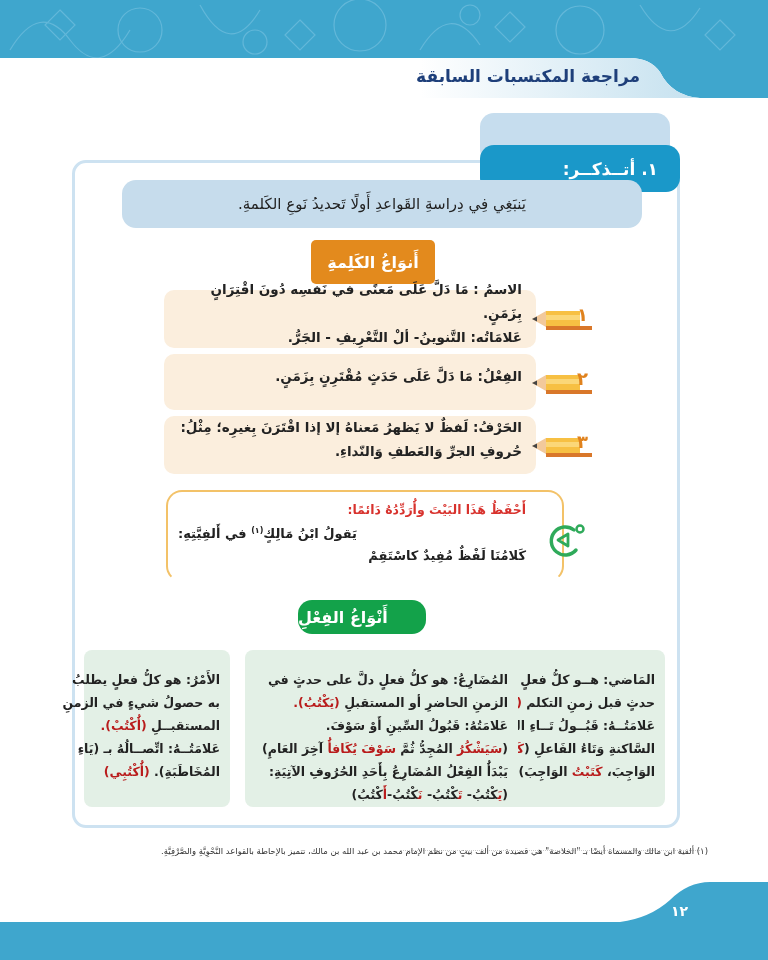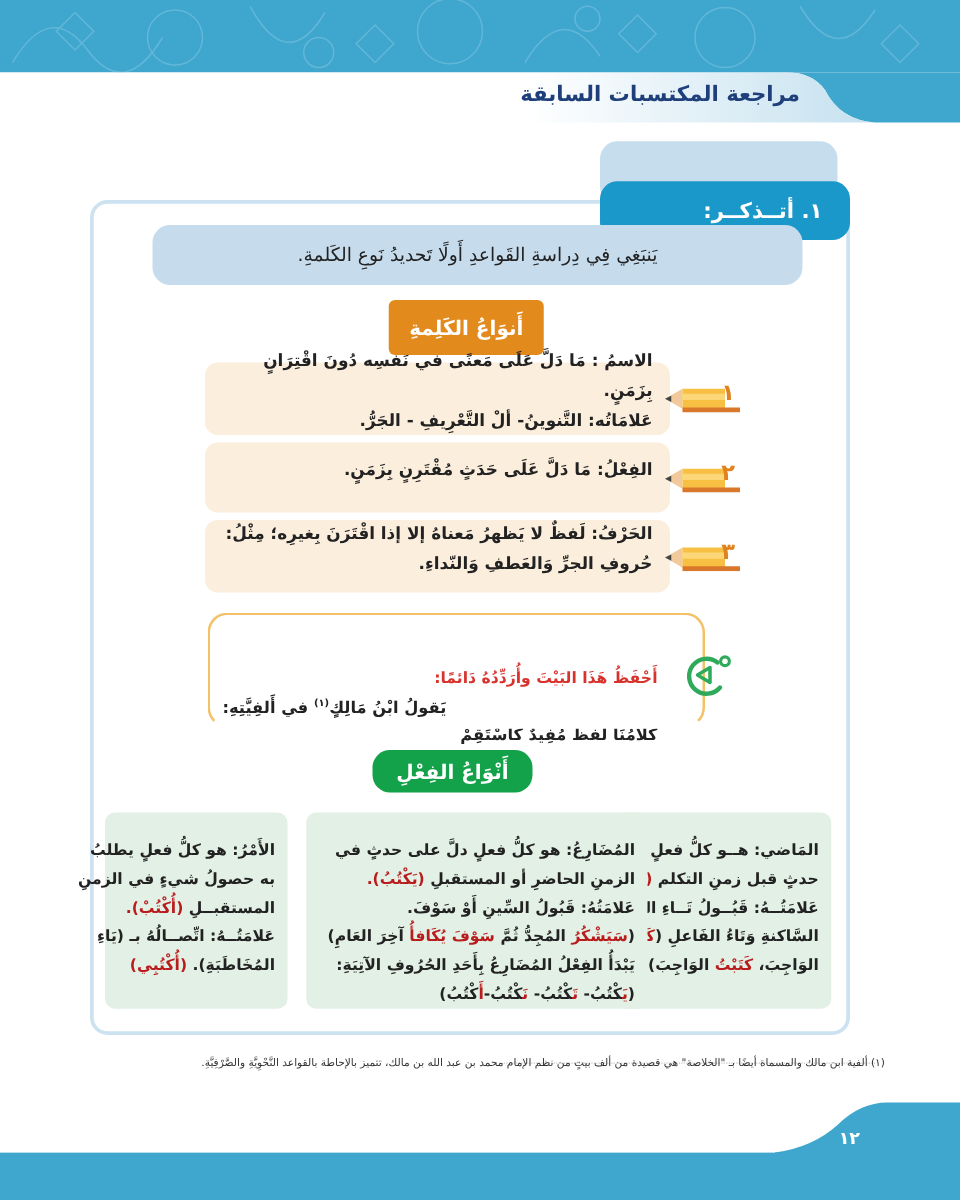--- a/index.html
+++ b/index.html
@@ -24,28 +24,28 @@
   .kinds-title span { color: #fff; font-size: 16px; font-weight: bold; direction: rtl; }
 
   .kind-card { position: absolute; left: 164px; width: 372px; background: #fbeedd; border-radius: 10px; display: flex; flex-direction: column; justify-content: center; padding: 0 14px 12px 10px; direction: rtl; }
   .kind-card p { font-size: 13.5px; font-weight: bold; line-height: 24px; color: #222; text-align: right; }
 
   .pencil { position: absolute; width: 60px; height: 22px; }
   .num { position: absolute; font-size: 18px; font-weight: bold; color: #e0821d; }
 
   .verse-box { position: absolute; left: 166px; top: 490px; width: 398px; height: 92px; border: 2px solid #f3c268; border-radius: 16px; border-bottom-color: transparent; border-left-color: #f3c268; background: #fff; direction: rtl; padding: 8px 36px 0 10px; }
   .verse-box .verse-cover { position: absolute; left: 70px; bottom: -3px; width: 330px; height: 6px; background: #fff; }
-  .verse-head { font-size: 12.5px; font-weight: bold; color: #d8322d; text-align: right; line-height: 20px; margin-top: 32px; }
+  .verse-head { font-size: 12.5px; font-weight: bold; color: #d8322d; text-align: right; line-height: 20px; }
   .verse-line { font-size: 13px; font-weight: bold; color: #222; text-align: left; line-height: 22px; }
   .verse-line sup { font-size: 8px; }
   .verse-hemis { display: flex; justify-content: space-between; font-size: 13px; font-weight: bold; line-height: 22px; }
   .verse-hemis span { white-space: nowrap; }
   .audio-icon { position: absolute; left: 544px; top: 520px; width: 48px; height: 40px; }
 
-  .verbs-title { position: absolute; left: 298px; top: 600px; width: 128px; height: 34px; border-radius: 14px; background: #13a24a; display: flex; align-items: center; justify-content: center; }
+  .verbs-title { position: absolute; left: 298px; top: 600px; width: 128px; height: 34px; border-radius: 14px; background: #13a24a; display: flex; align-items: center; justify-content: flex-start; }
   .verbs-title span { color: #fff; font-size: 16px; font-weight: bold; direction: rtl; }
 
   .verb-card { position: absolute; top: 650px; height: 157px; background: #e3f0e6; border-radius: 8px; direction: rtl; padding: 18px 10px 0 8px; }
   .verb-card p { font-size: 12.5px; font-weight: bold; line-height: 23px; text-align: right; color: #222; white-space: nowrap; }
   .red { color: #b91c1c; }
   .card-past { left: 493px; width: 172px; }
   .card-present { left: 245px; width: 273px; }
   .card-imper { left: 84px; width: 146px; }
 
   .footnote-rule { position: absolute; left: 400px; top: 850px; width: 300px; border-top: 1px dotted #c9c9c9; }

